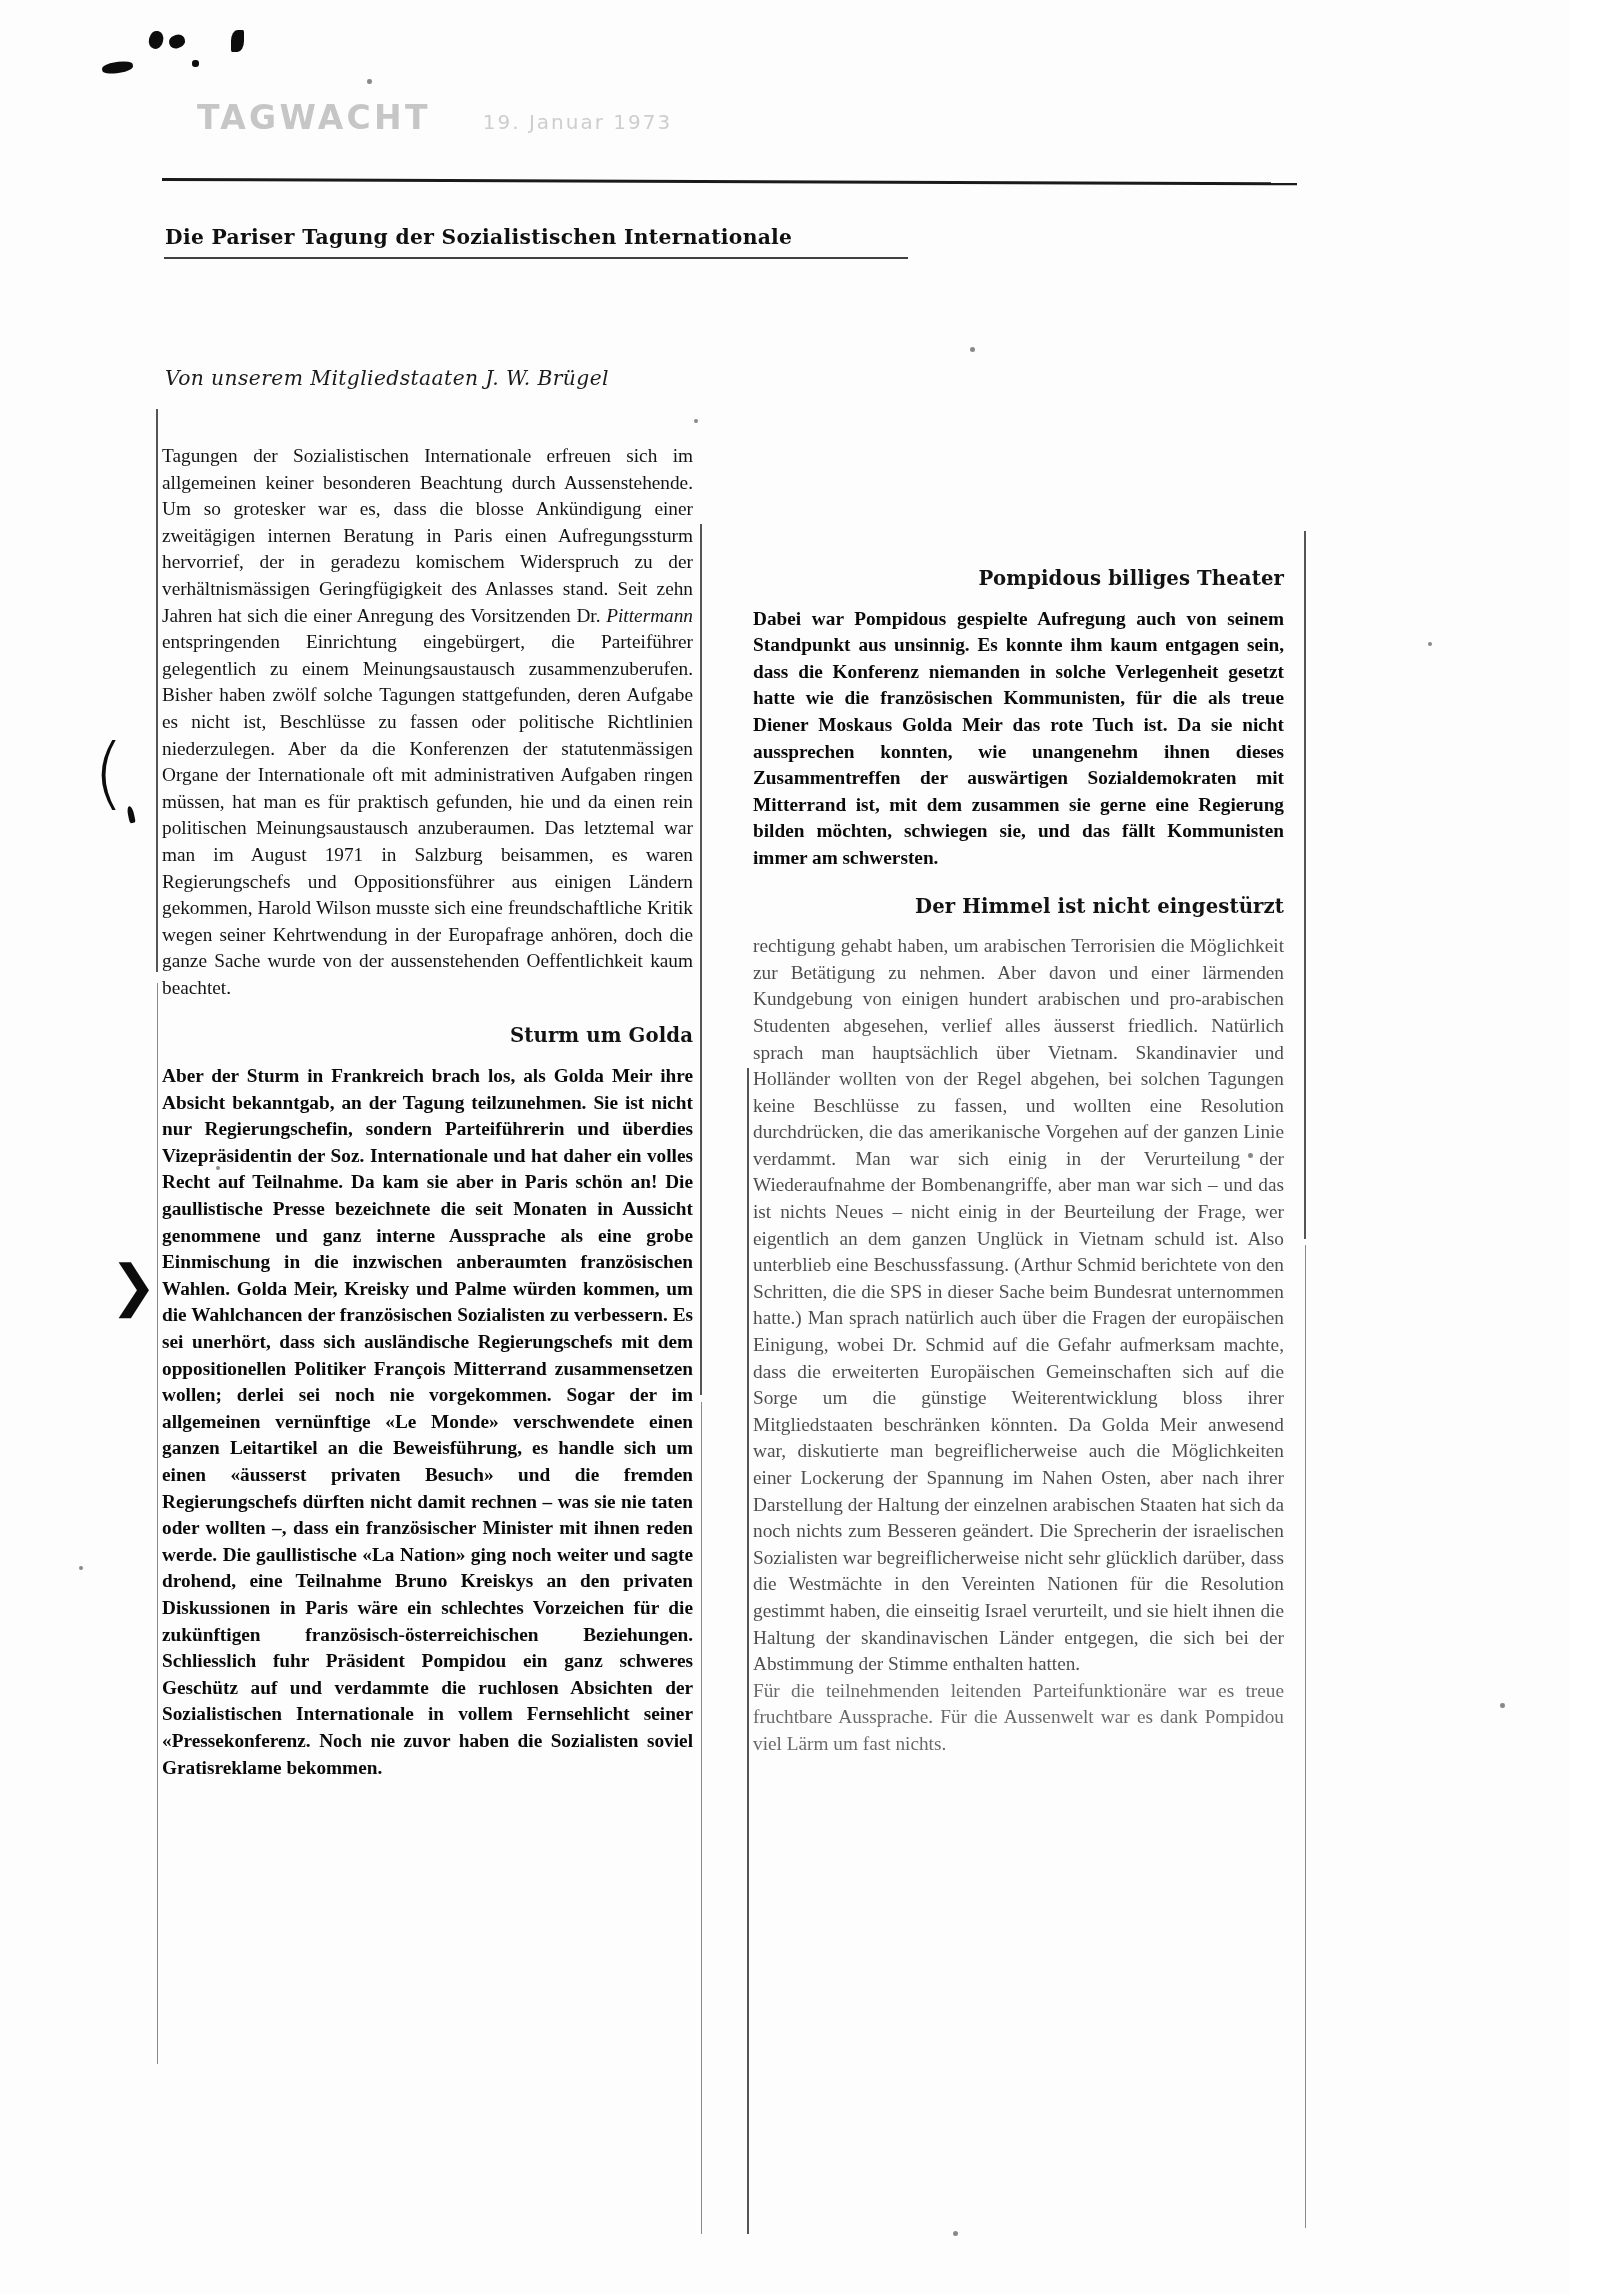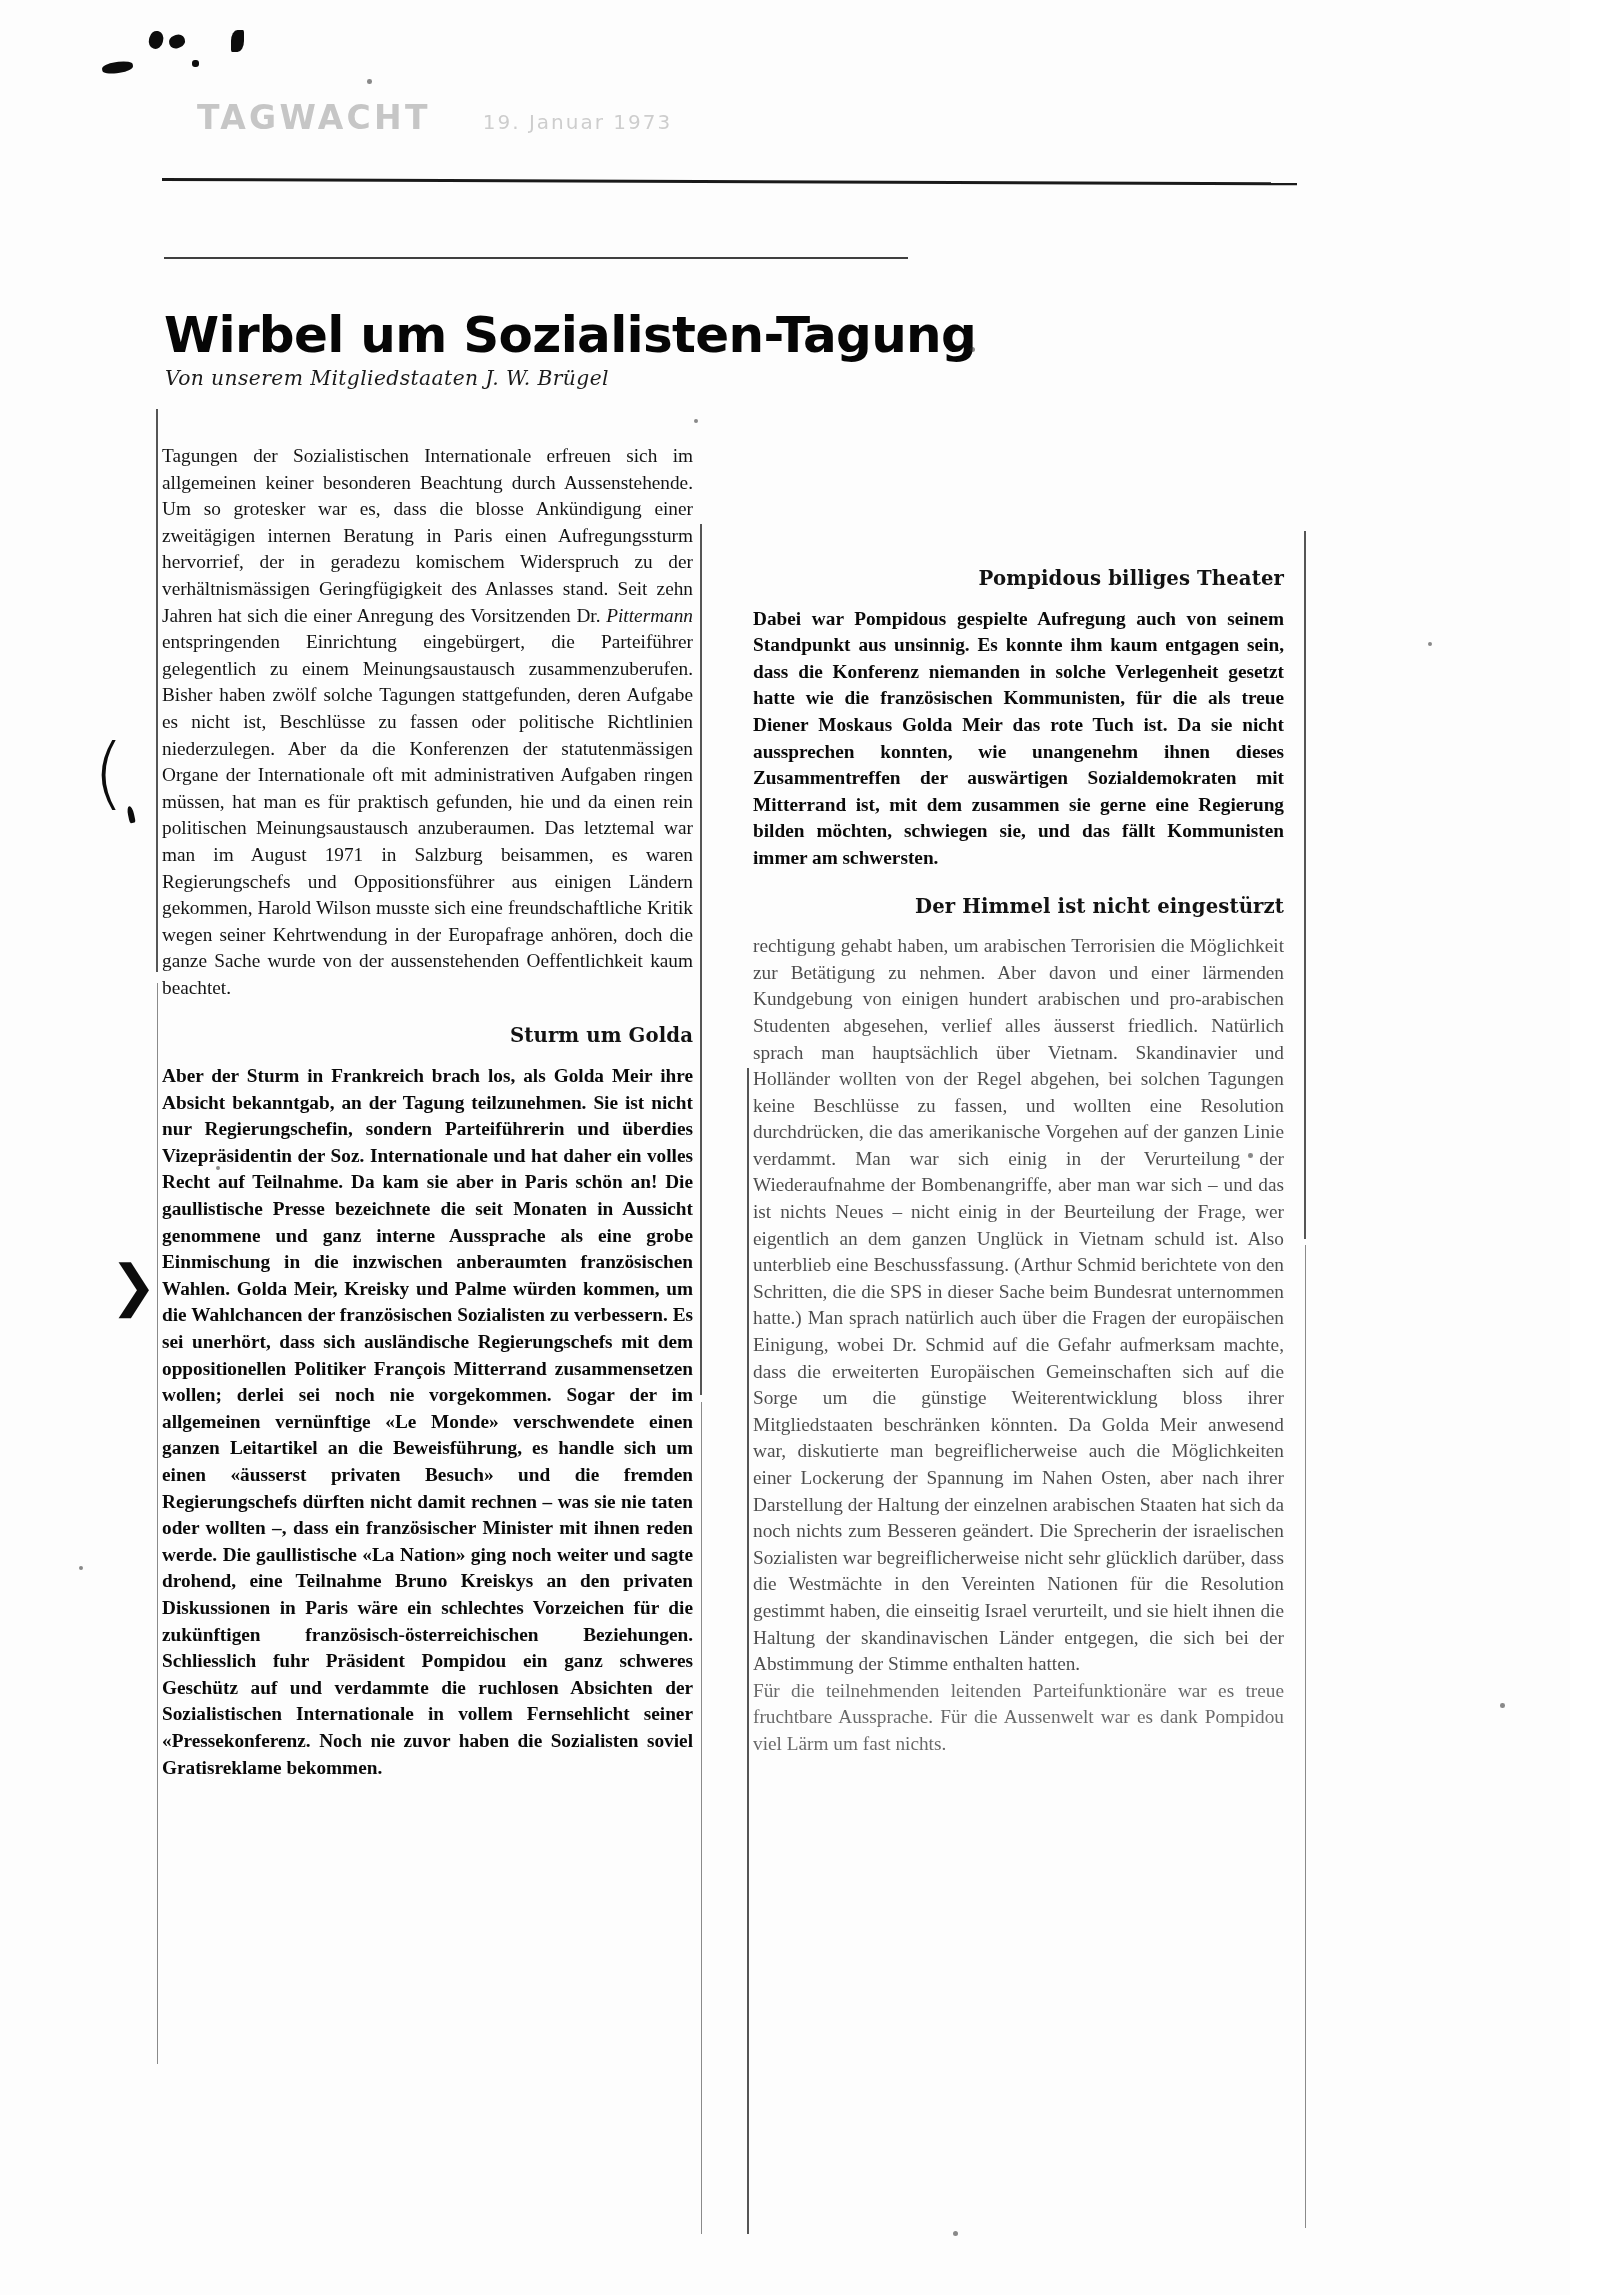--- a/index.html
+++ b/index.html
@@ -195,22 +195,22 @@
   <div class="pen-blob" style="left:231px; top:29.5px; width:13px; height:22px; border-radius:50% 10% 50% 10%;"></div>
   <div class="pen-blob" style="left:192px; top:60px; width:6.6px; height:6.6px;"></div>
 
   <div class="masthead">
     <span>TAGWACHT</span>
     <span class="mh-date">19. Januar 1973</span>
   </div>
 
   <div class="rule-top"></div>
 
+  <div class="kicker">Die Pariser Tagung der Sozialistischen Internationale</div>
   <div class="rule-kicker"></div>
-  <h1 class="headline">Wirbel um Sozialisten-Tagung</h1>
   <div class="byline">Von unserem Mitgliedstaaten J. W. Brügel</div>
 
   <div class="vrule" style="left:156px; top:409px;  height:563px;"></div>
   <div class="vrule r2" style="left:157px; top:983px; height:1081px;"></div>
   <div class="vrule" style="left:700px; top:524px; height:871px;"></div>
   <div class="vrule r2" style="left:701px; top:1402px; height:832px;"></div>
   <div class="vrule" style="left:747px; top:1068px; height:1166px;"></div>
   <div class="vrule" style="left:1304px; top:531px; height:708px;"></div>
   <div class="vrule r2" style="left:1305px; top:1245px; height:983px;"></div>
 

